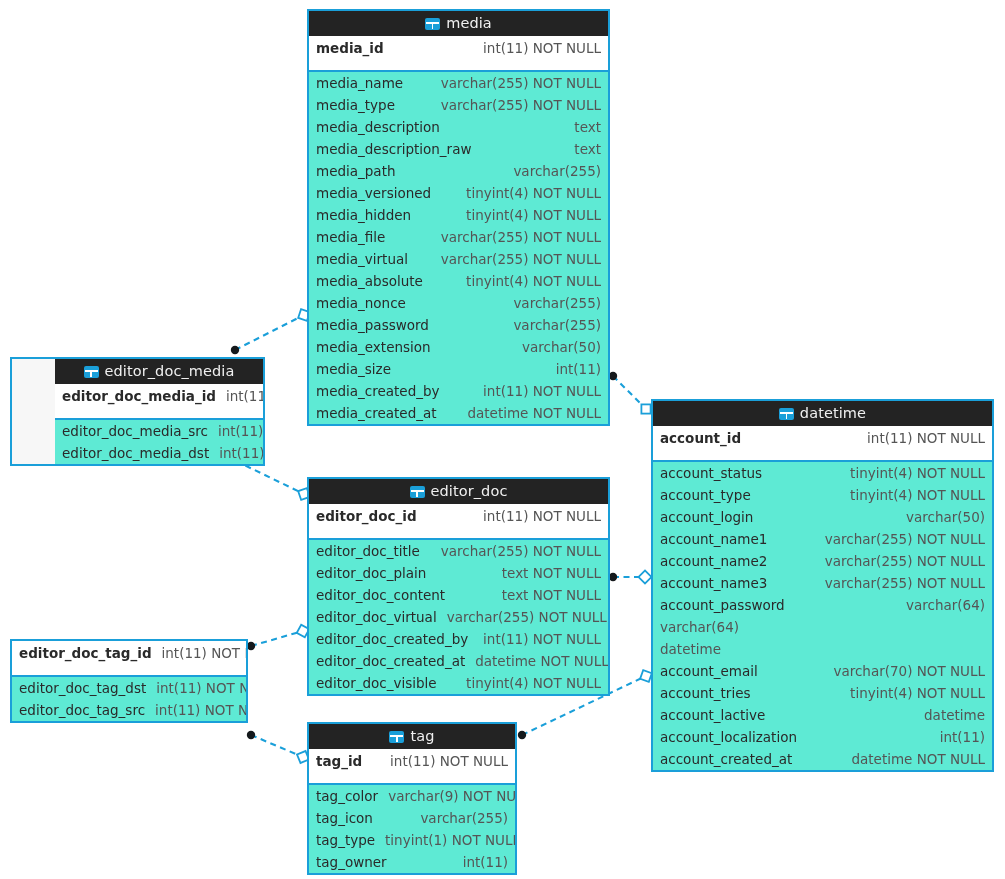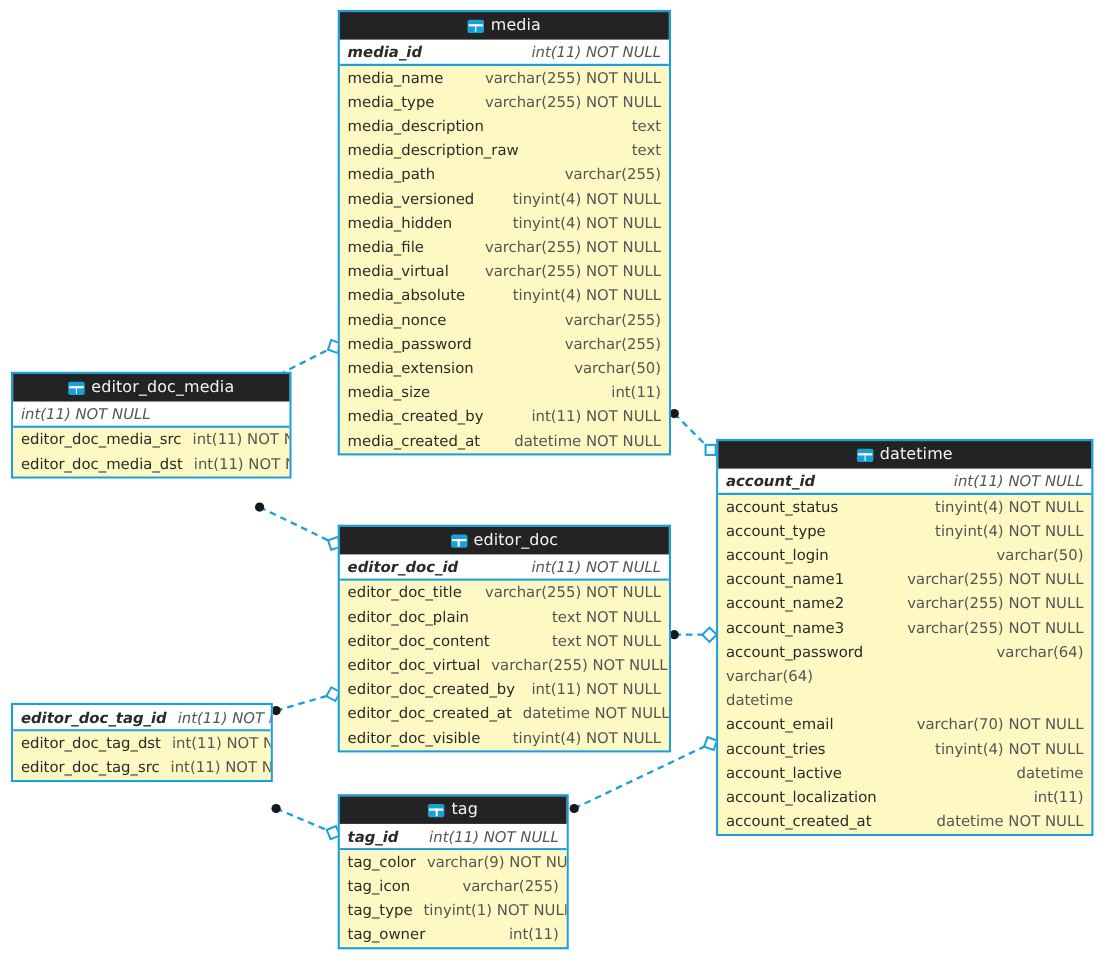--- a/index.html
+++ b/index.html
@@ -81,39 +81,38 @@
     bottom: 1px;
     width: 1.5px;
     background: #ffffff;
   }
 
   .pk-row {
     background: #ffffff;
     border-bottom: 2px solid #1a9fd9;
   }
   .fields {
-    background: #fef9c3;
+    background: #5eead4;
   }
 
   .row {
     display: flex;
     justify-content: space-between;
     align-items: baseline;
     font-size: 13.5px;
     color: #2a2a2a;
     padding: 0 7px;
     height: 22px;
     line-height: 22px;
     white-space: nowrap;
     overflow: hidden;
   }
   .pk-row .row {
-    height: 22px;
+    height: 34px;
     line-height: 25px;
-    font-style: italic;
   }
   .row .fname {
     font-weight: normal;
     margin-right: 10px;
   }
   .pk-row .row .fname {
     font-weight: bold;
   }
   .row .ftype {
     color: #555555;
@@ -316,27 +315,28 @@
         <div class="row">
           <span class="fname">account_localization</span>
           <span class="ftype">int(11)</span>
         </div>
         <div class="row">
           <span class="fname">account_created_at</span>
           <span class="ftype">datetime NOT NULL</span>
         </div>
       </div>
     </div>
-    <div class="table-box" style="left: 10px; top: 338px; width: 255px;">
+    <div class="table-box" style="left: 10px; top: 357px; width: 255px; padding-left: 43px;">
       <div class="tbl-header"><span class="hdr-inner">
           <span class="tbl-icon"></span>
           <span>editor_doc_media</span>
         </span></div>
       <div class="pk-row">
         <div class="row">
+          <span class="fname">editor_doc_media_id</span>
           <span class="ftype">int(11) NOT NULL</span>
         </div>
       </div>
       <div class="fields">
         <div class="row">
           <span class="fname">editor_doc_media_src</span>
           <span class="ftype">int(11) NOT NULL</span>
         </div>
         <div class="row">
           <span class="fname">editor_doc_media_dst</span>

